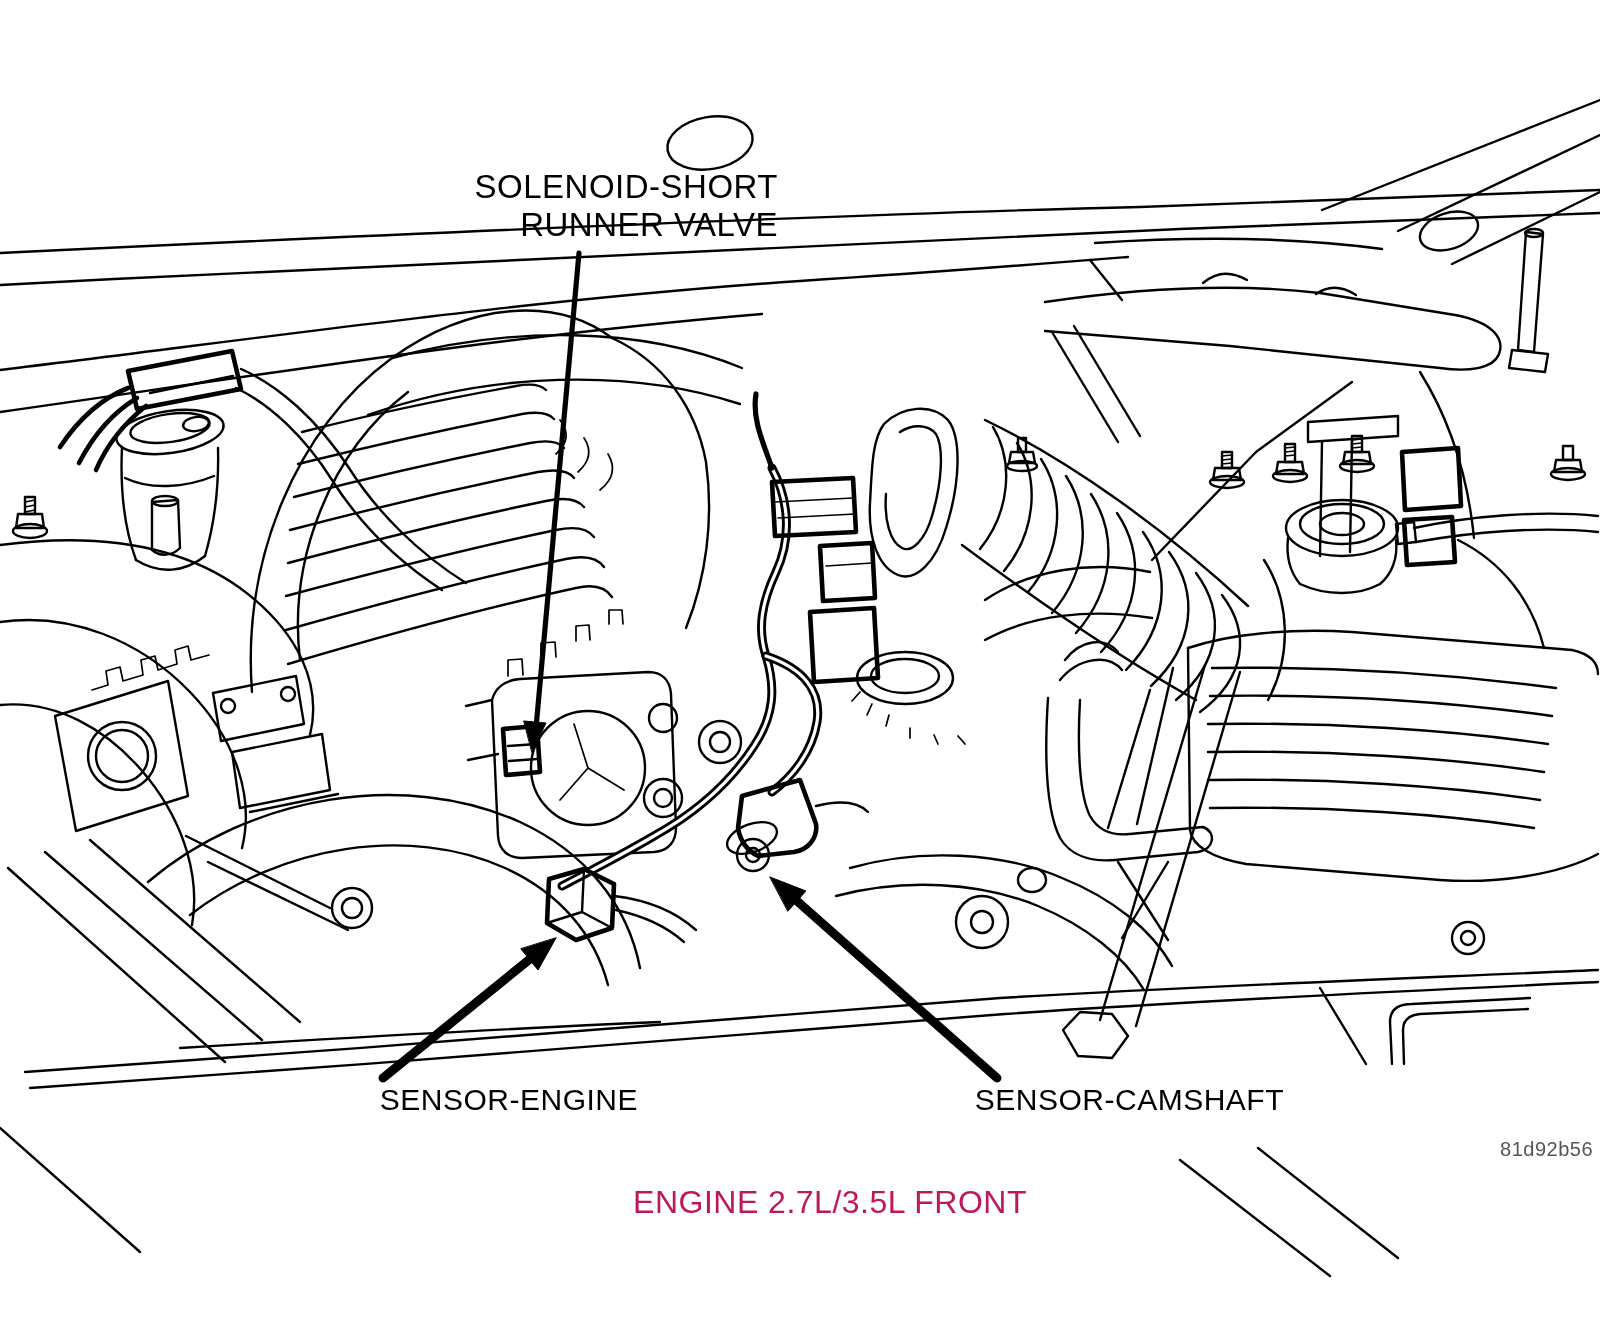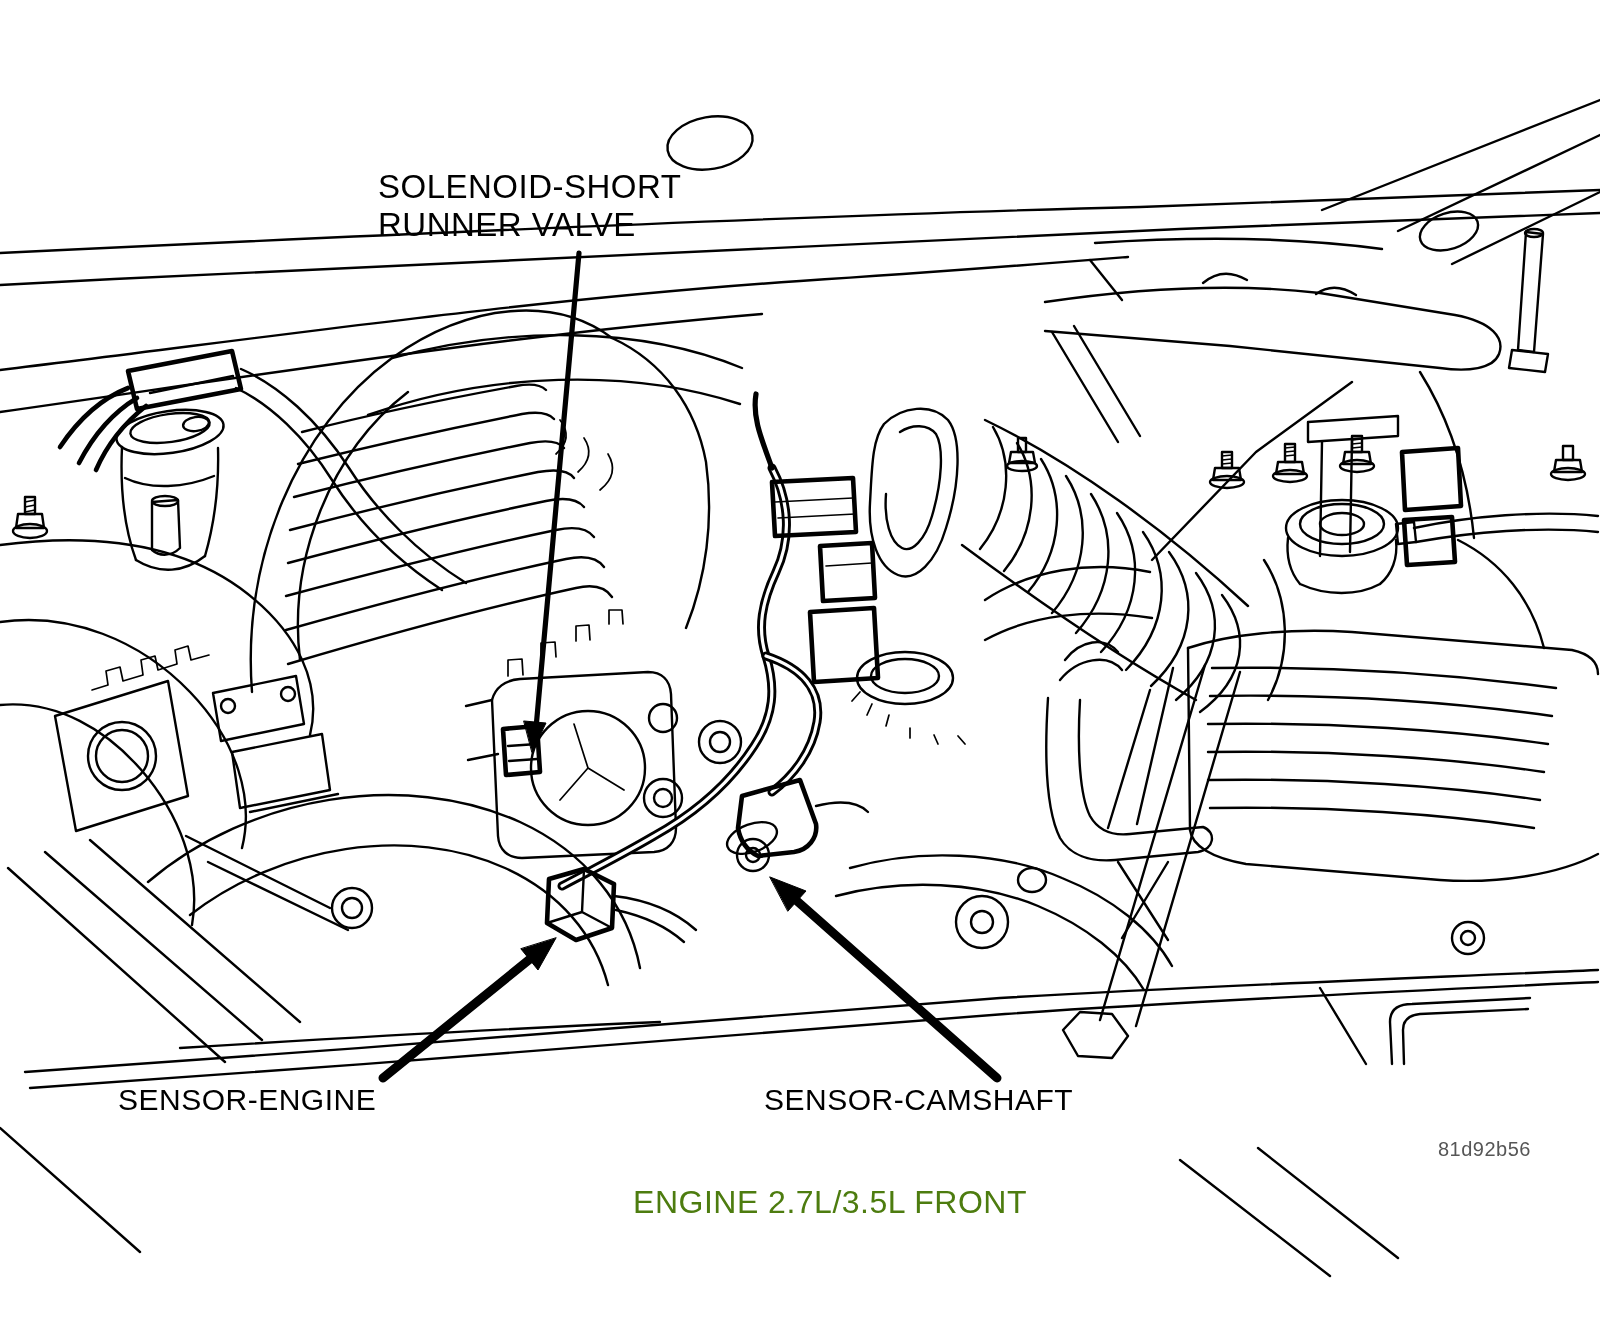--- a/index.html
+++ b/index.html
@@ -11,30 +11,30 @@
   .art path,.art ellipse,.art circle,.art line,.art polygon,.art rect{
     fill:none;stroke:#000;stroke-width:2.4;stroke-linecap:round;stroke-linejoin:round;
   }
   .art .w4{stroke-width:4.6}
   .art .w5{stroke-width:5.2}
   .art .w8{stroke-width:9}
   .art .thin{stroke-width:1.7}
   .art .core{stroke:#fff;stroke-width:3.2}
   .art .fill{fill:#000;stroke:#000;stroke-width:1}
   .callout{
-    position:absolute;text-align:left;font-size:30px;line-height:33px;
+    position:absolute;text-align:right;font-size:30px;line-height:33px;
     letter-spacing:0.5px;white-space:nowrap;color:#000;
   }
   .callout.big{font-size:33px;line-height:38px;}
   .caption{
     position:absolute;left:580px;top:1184px;width:500px;text-align:center;
-    font-size:32px;letter-spacing:0.5px;white-space:nowrap;color:#4d7c0f;
+    font-size:32px;letter-spacing:0.5px;white-space:nowrap;color:#be185d;
   }
   .figcode{
-    position:absolute;left:1438px;top:1138px;width:155px;
+    position:absolute;left:1438px;top:1138px;width:155px;text-align:right;
     font-size:20px;color:#565656;letter-spacing:0.5px;
   }
 </style>
 </head>
 <body>
 
 <div class="stage">
 
   <svg class="art" viewBox="0 0 1600 1334" aria-hidden="true">
 

